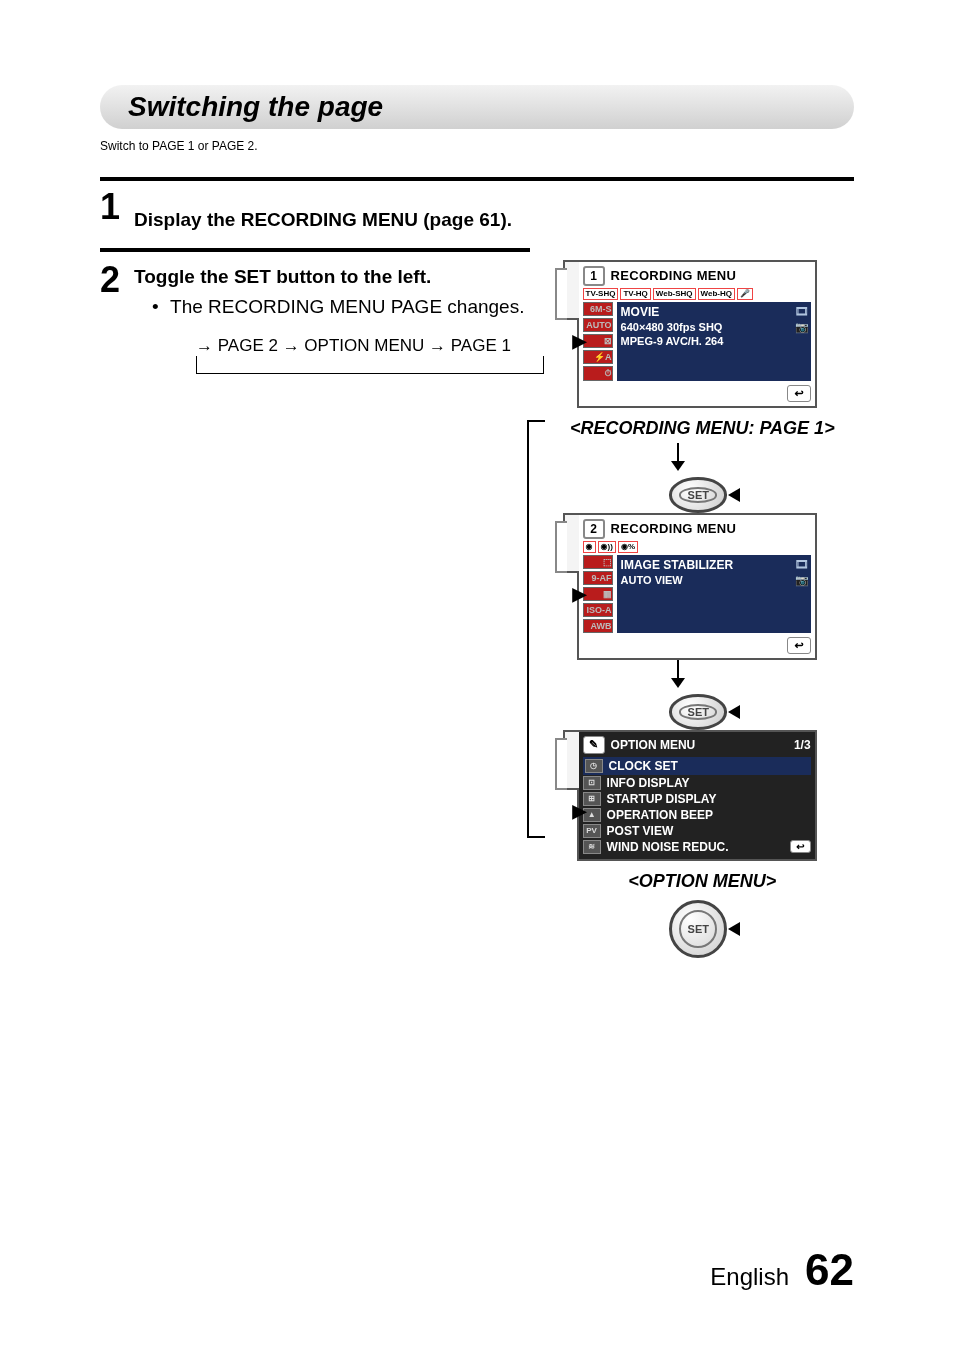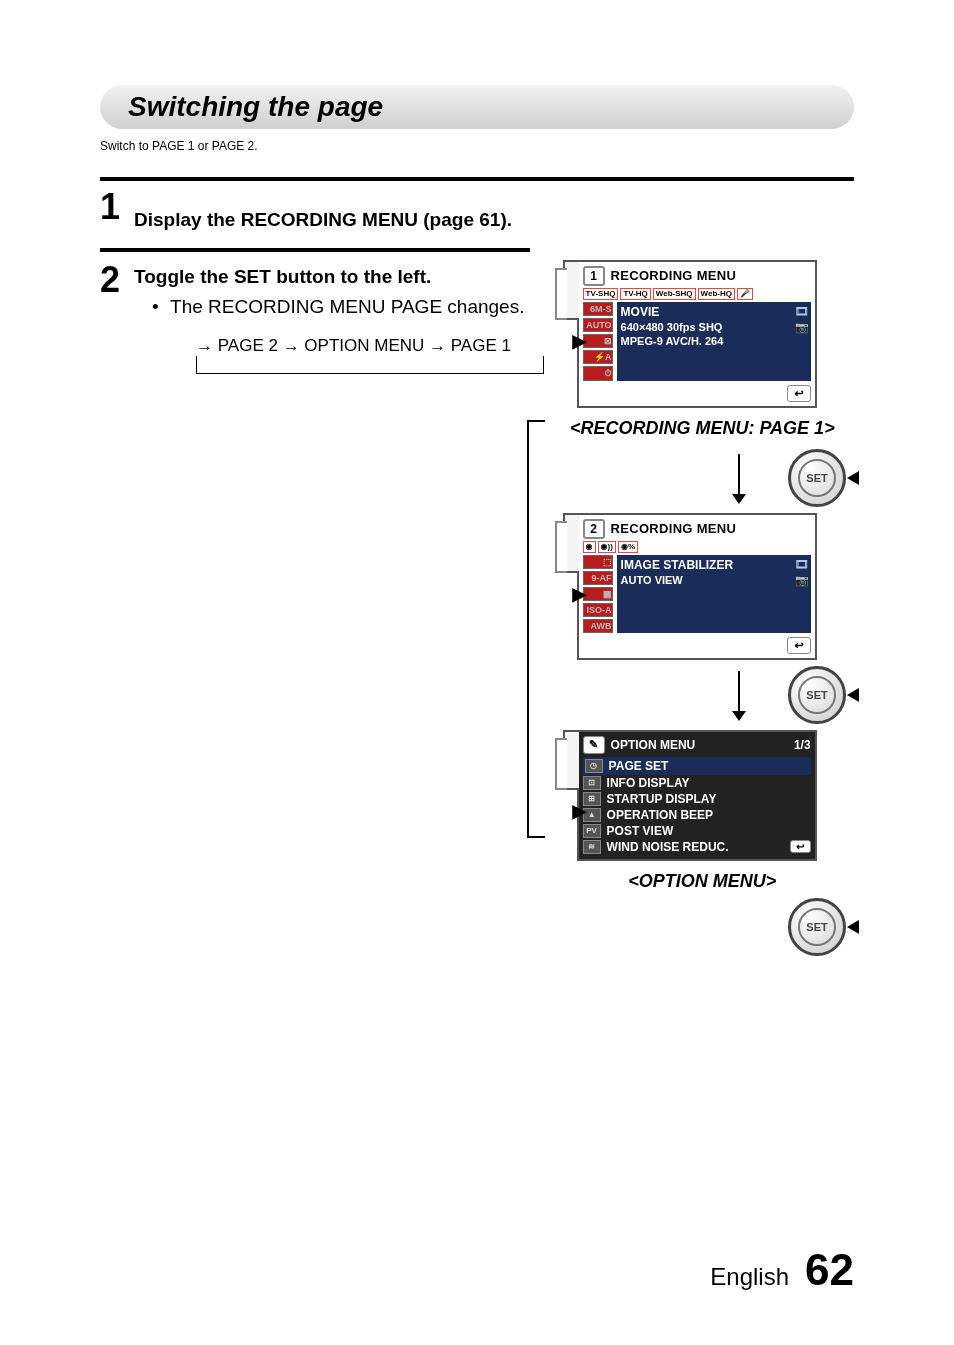--- a/index.html
+++ b/index.html
@@ -253,20 +253,21 @@
     margin: 10px 0 4px 0;
     font-style: italic;
   }
   .set-arrow-block {
     display: flex;
     align-items: center;
     justify-content: flex-end;
     height: 70px;
     gap: 8px;
     margin-right: 8px;
+    flex-direction: column;
   }
   .down-arrow {
     width: 2px;
     height: 48px;
     background: #000;
     position: relative;
     margin-right: 40px;
   }
   .down-arrow::after {
     content: "";
@@ -487,21 +488,21 @@
       <div class="opt-list">
         <div class="opt-header-row">
           <div style="display:flex;align-items:center;gap:6px;">
             <div class="tool-chip">✎</div>
             <span>OPTION MENU</span>
           </div>
           <span class="pg">1/3</span>
         </div>
         <div class="opt-row sel">
           <span class="ic">◷</span>
-          <span class="txt">PAGE SET</span>
+          <span class="txt">CLOCK SET</span>
         </div>
         <div class="opt-row">
           <span class="ic">⊡</span>
           <span class="txt">INFO DISPLAY</span>
         </div>
         <div class="opt-row">
           <span class="ic">⊞</span>
           <span class="txt">STARTUP DISPLAY</span>
         </div>
         <div class="opt-row">

